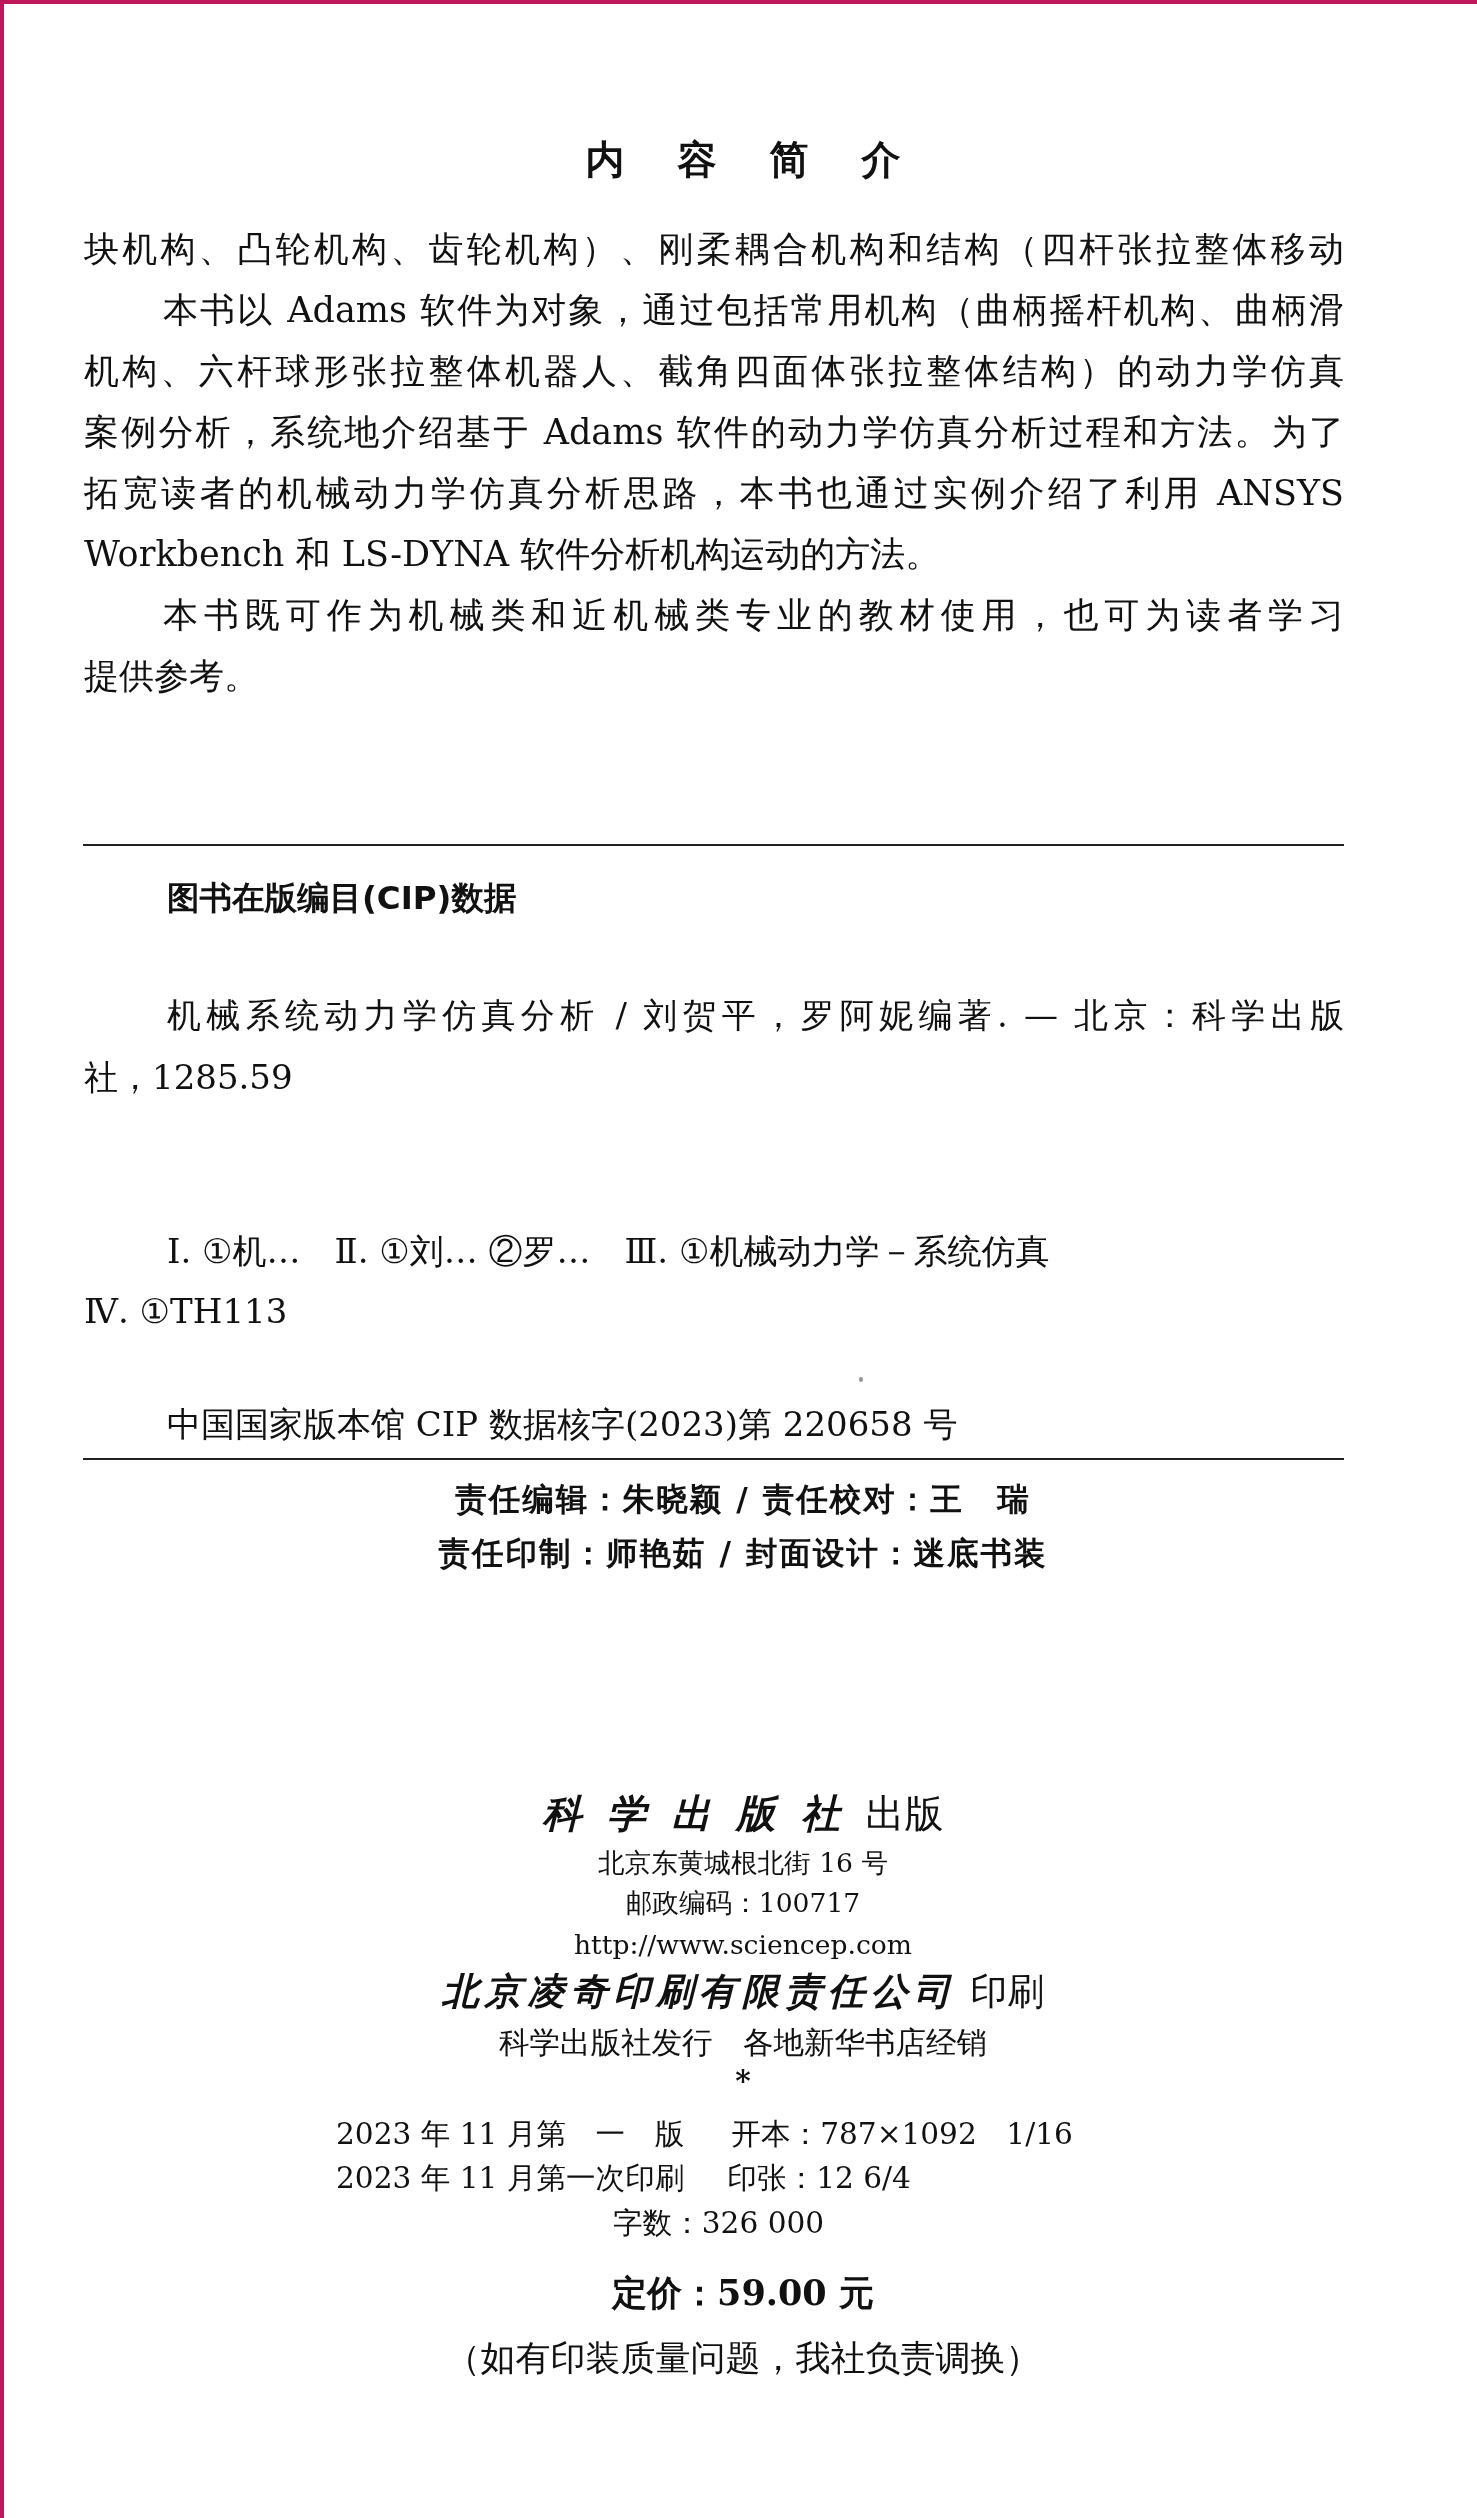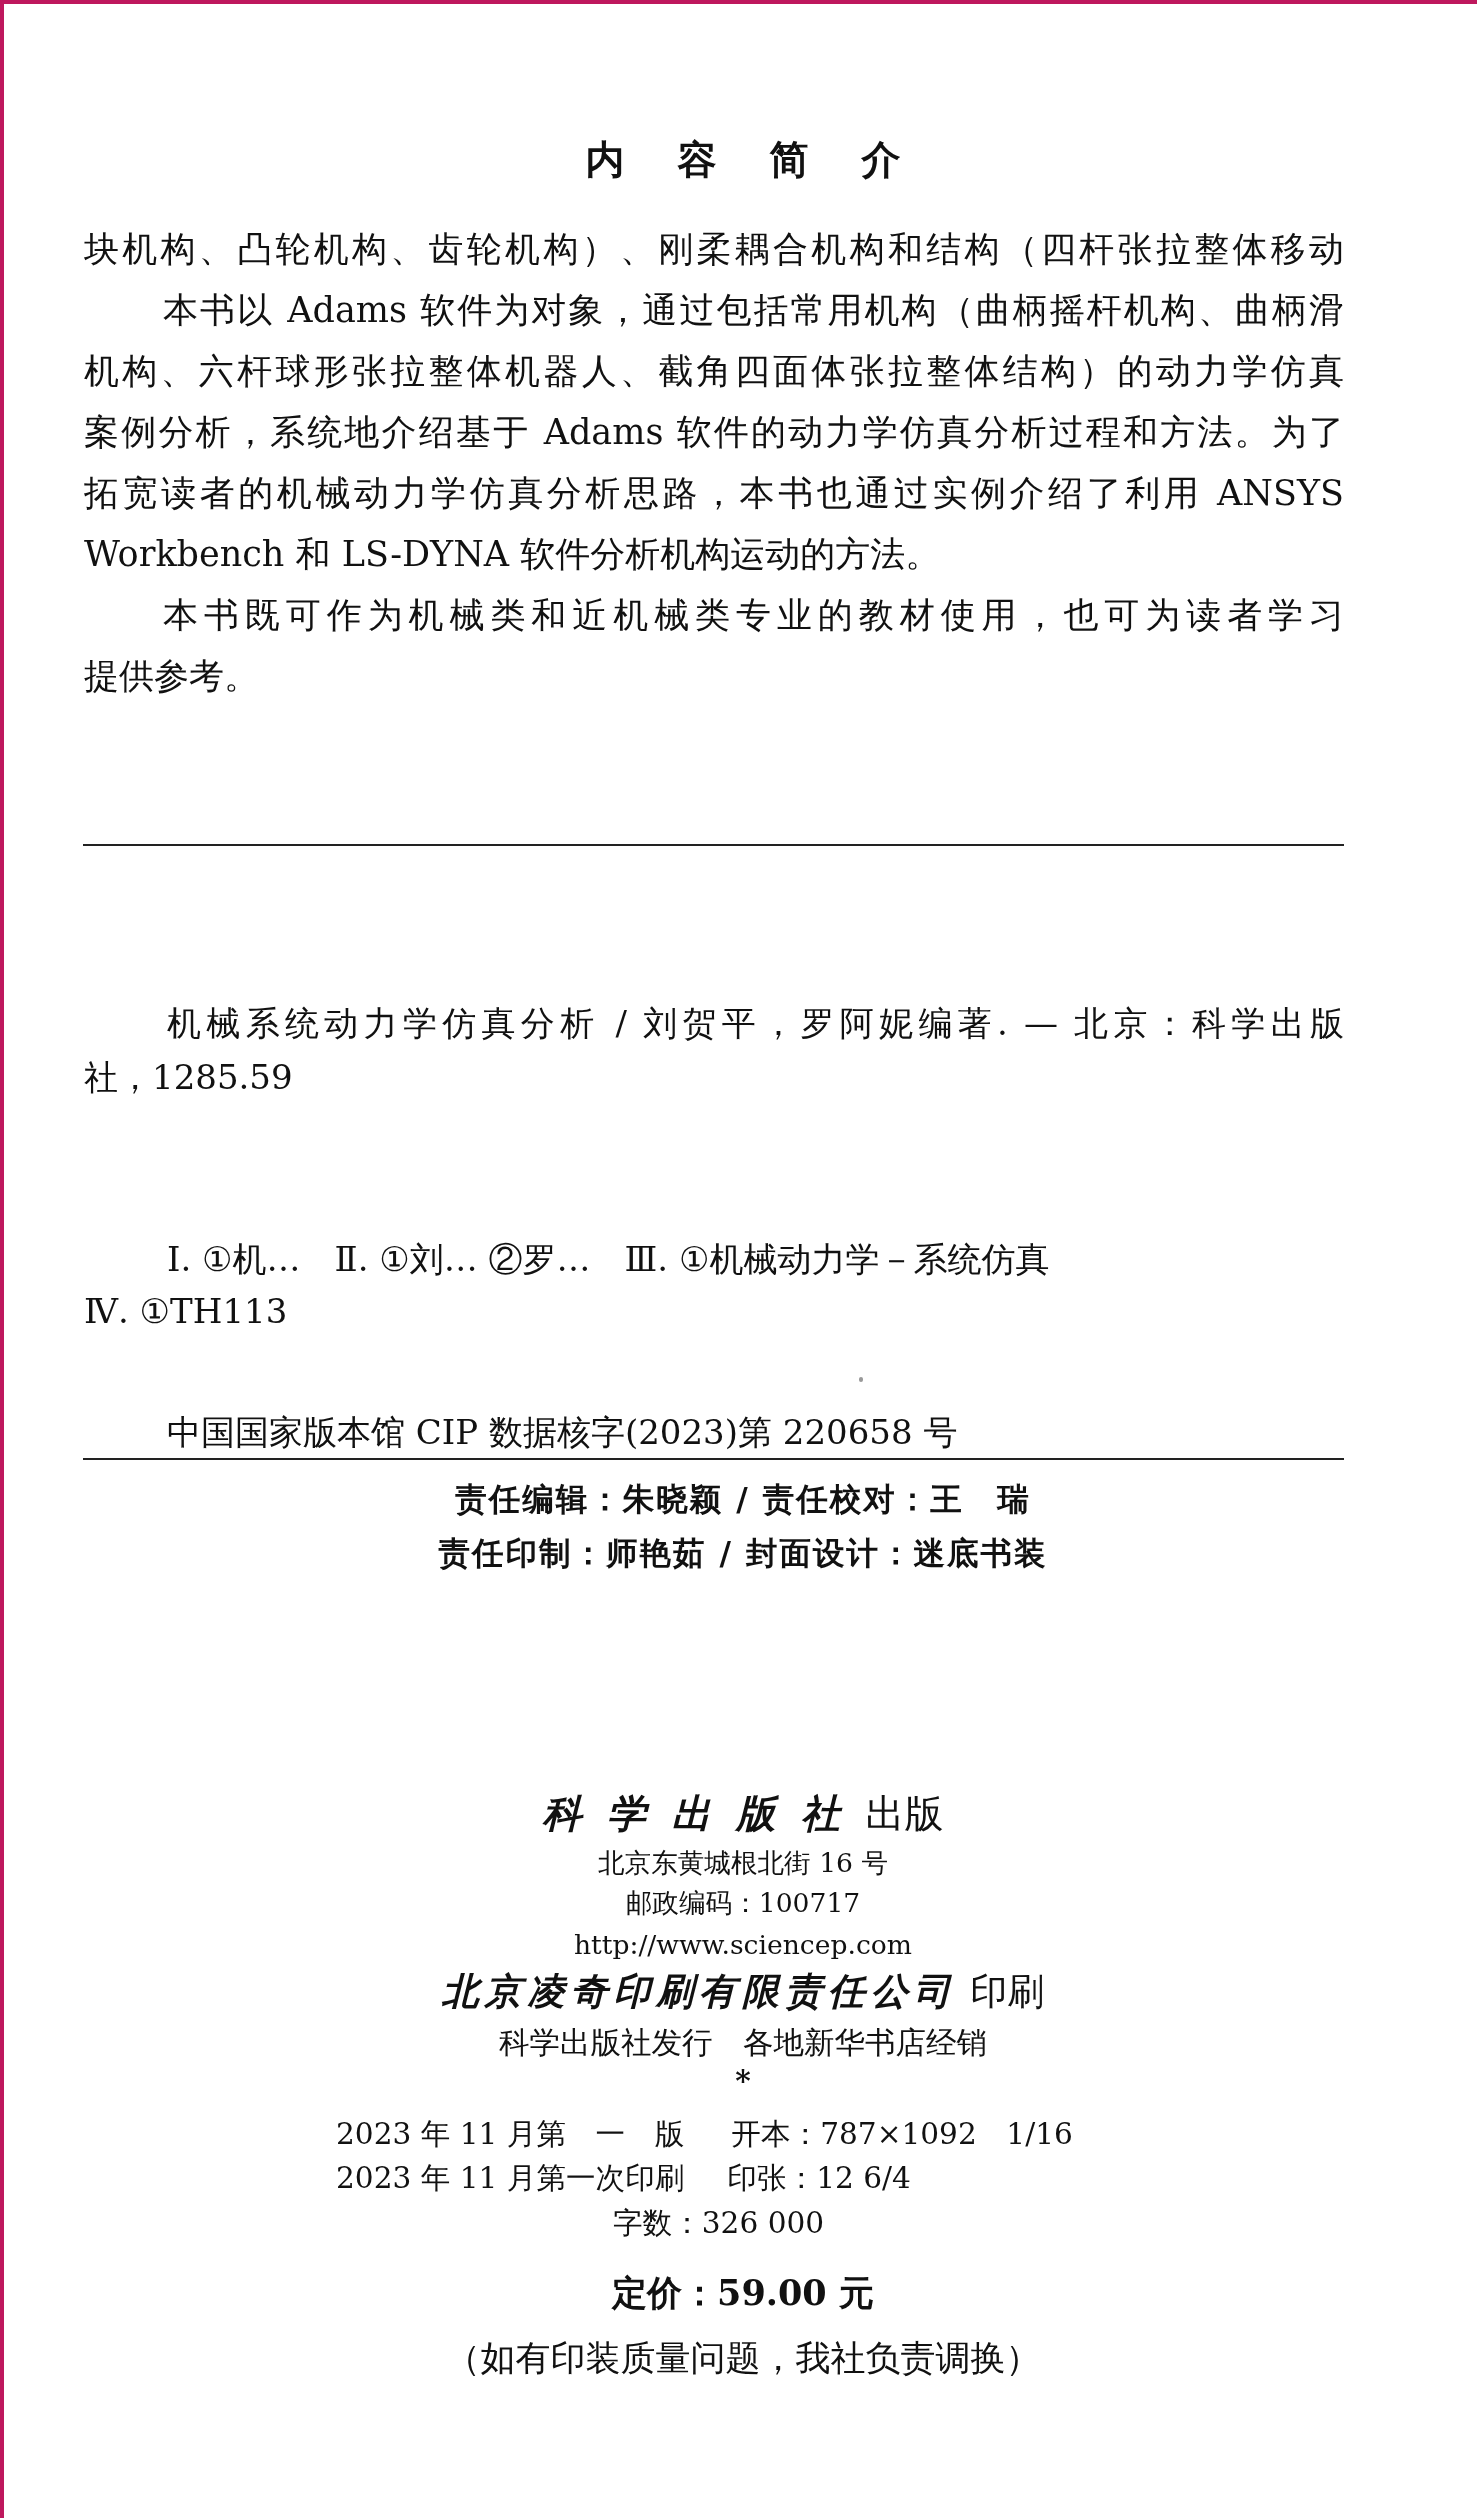--- a/index.html
+++ b/index.html
@@ -14,21 +14,21 @@
   .intro { left: 80px; width: 1260px; top: 215px; font-size: 35px;
            line-height: 61px; white-space: normal; }
   .intro .line { display: block; text-align: justify; text-align-last: justify; text-indent: 0; }
   .intro .line.first { padding-left: 79px; }
   .intro .line.last { text-align-last: left; }
   .rule { position: absolute; left: 79px; width: 1261px; height: 0;
           border-top: 2px solid #222; }
   .cip-heading { left: 163px; top: 871px; font-family: "DejaVu Sans", sans-serif;
                  font-weight: bold; font-size: 32.5px; line-height: 47px; }
   .cip { left: 80px; width: 1260px; font-size: 34px; line-height: 49px; }
-  .cip.indent { left: 163px; width: 1177px; margin-top: 8px; }
+  .cip.indent { left: 163px; width: 1177px; }
   .just { text-align: justify; text-align-last: justify; }
   .center { left: 0; width: 1478px; text-align: center; }
   .editors { font-family: "DejaVu Sans", sans-serif; font-weight: bold; font-size: 31.5px;
              line-height: 45px; letter-spacing: 2px; }
   .pub-name { font-family: "DejaVu Serif", serif; font-weight: bold; font-style: italic;
               font-size: 39px; letter-spacing: 25.6px; }
   .pub-suffix { font-size: 39px; letter-spacing: 0; }
   .small { font-size: 26.6px; line-height: 37px; }
   .printer { font-family: "DejaVu Serif", serif; font-weight: bold; font-style: italic;
              font-size: 37px; letter-spacing: 5.9px; }
@@ -53,20 +53,21 @@
     <span class="line just">机构、六杆球形张拉整体机器人、截角四面体张拉整体结构）的动力学仿真</span>
     <span class="line just">案例分析，系统地介绍基于 Adams 软件的动力学仿真分析过程和方法。为了</span>
     <span class="line just">拓宽读者的机械动力学仿真分析思路，本书也通过实例介绍了利用 ANSYS</span>
     <span class="line last">Workbench 和 LS-DYNA 软件分析机构运动的方法。</span>
     <span class="line first just">本书既可作为机械类和近机械类专业的教材使用，也可为读者学习</span>
     <span class="line last">提供参考。</span>
   </div>
 
   <div class="rule" style="top:840px;"></div>
 
+  <div class="abs cip-heading">图书在版编目(CIP)数据</div>
   <div class="abs cip indent just" style="top:987px;">机械系统动力学仿真分析 / 刘贺平，罗阿妮编著. — 北京：科学出版</div>
   <div class="abs cip" style="top:1049px;">社，1285.59</div>
   <div class="abs cip indent" style="top:1223px;">Ⅰ. ①机…　Ⅱ. ①刘…  ②罗…　Ⅲ. ①机械动力学－系统仿真</div>
   <div class="abs cip" style="top:1283px;">Ⅳ. ①TH113</div>
   <div class="dot" style="left:855px; top:1373px;"></div>
   <div class="abs cip indent" style="top:1396px;">中国国家版本馆 CIP 数据核字(2023)第 220658 号</div>
 
   <div class="rule" style="top:1454px;"></div>
 
   <div class="abs center editors" style="top:1473px;">责任编辑：朱晓颖 / 责任校对：王　瑞</div>

